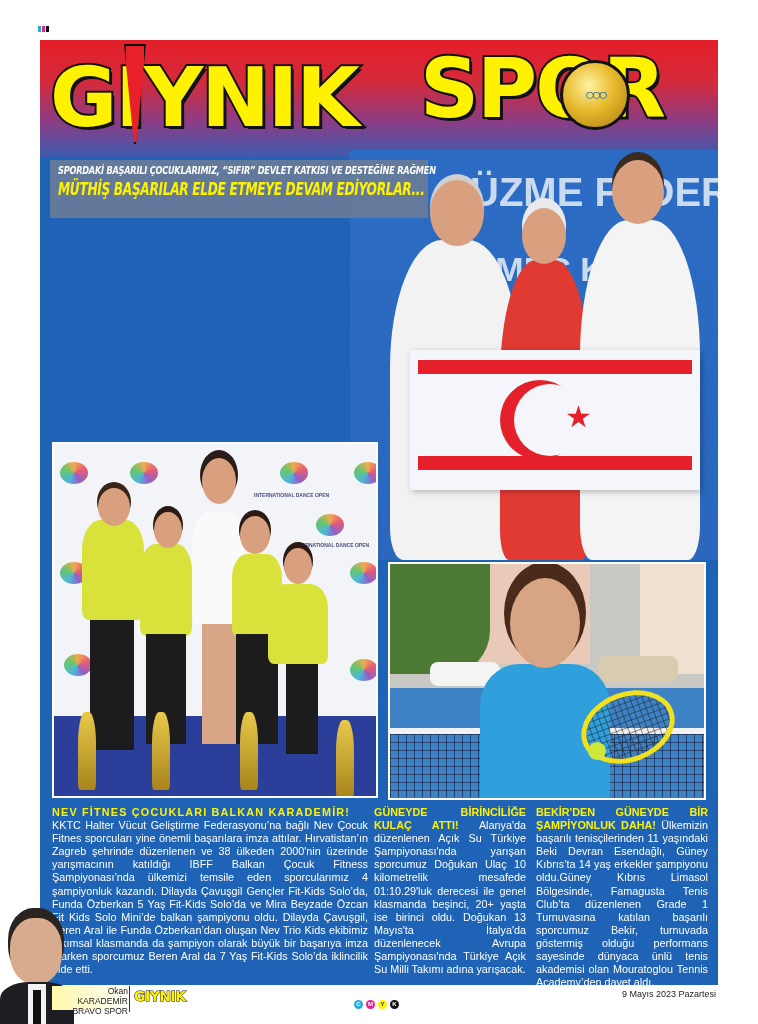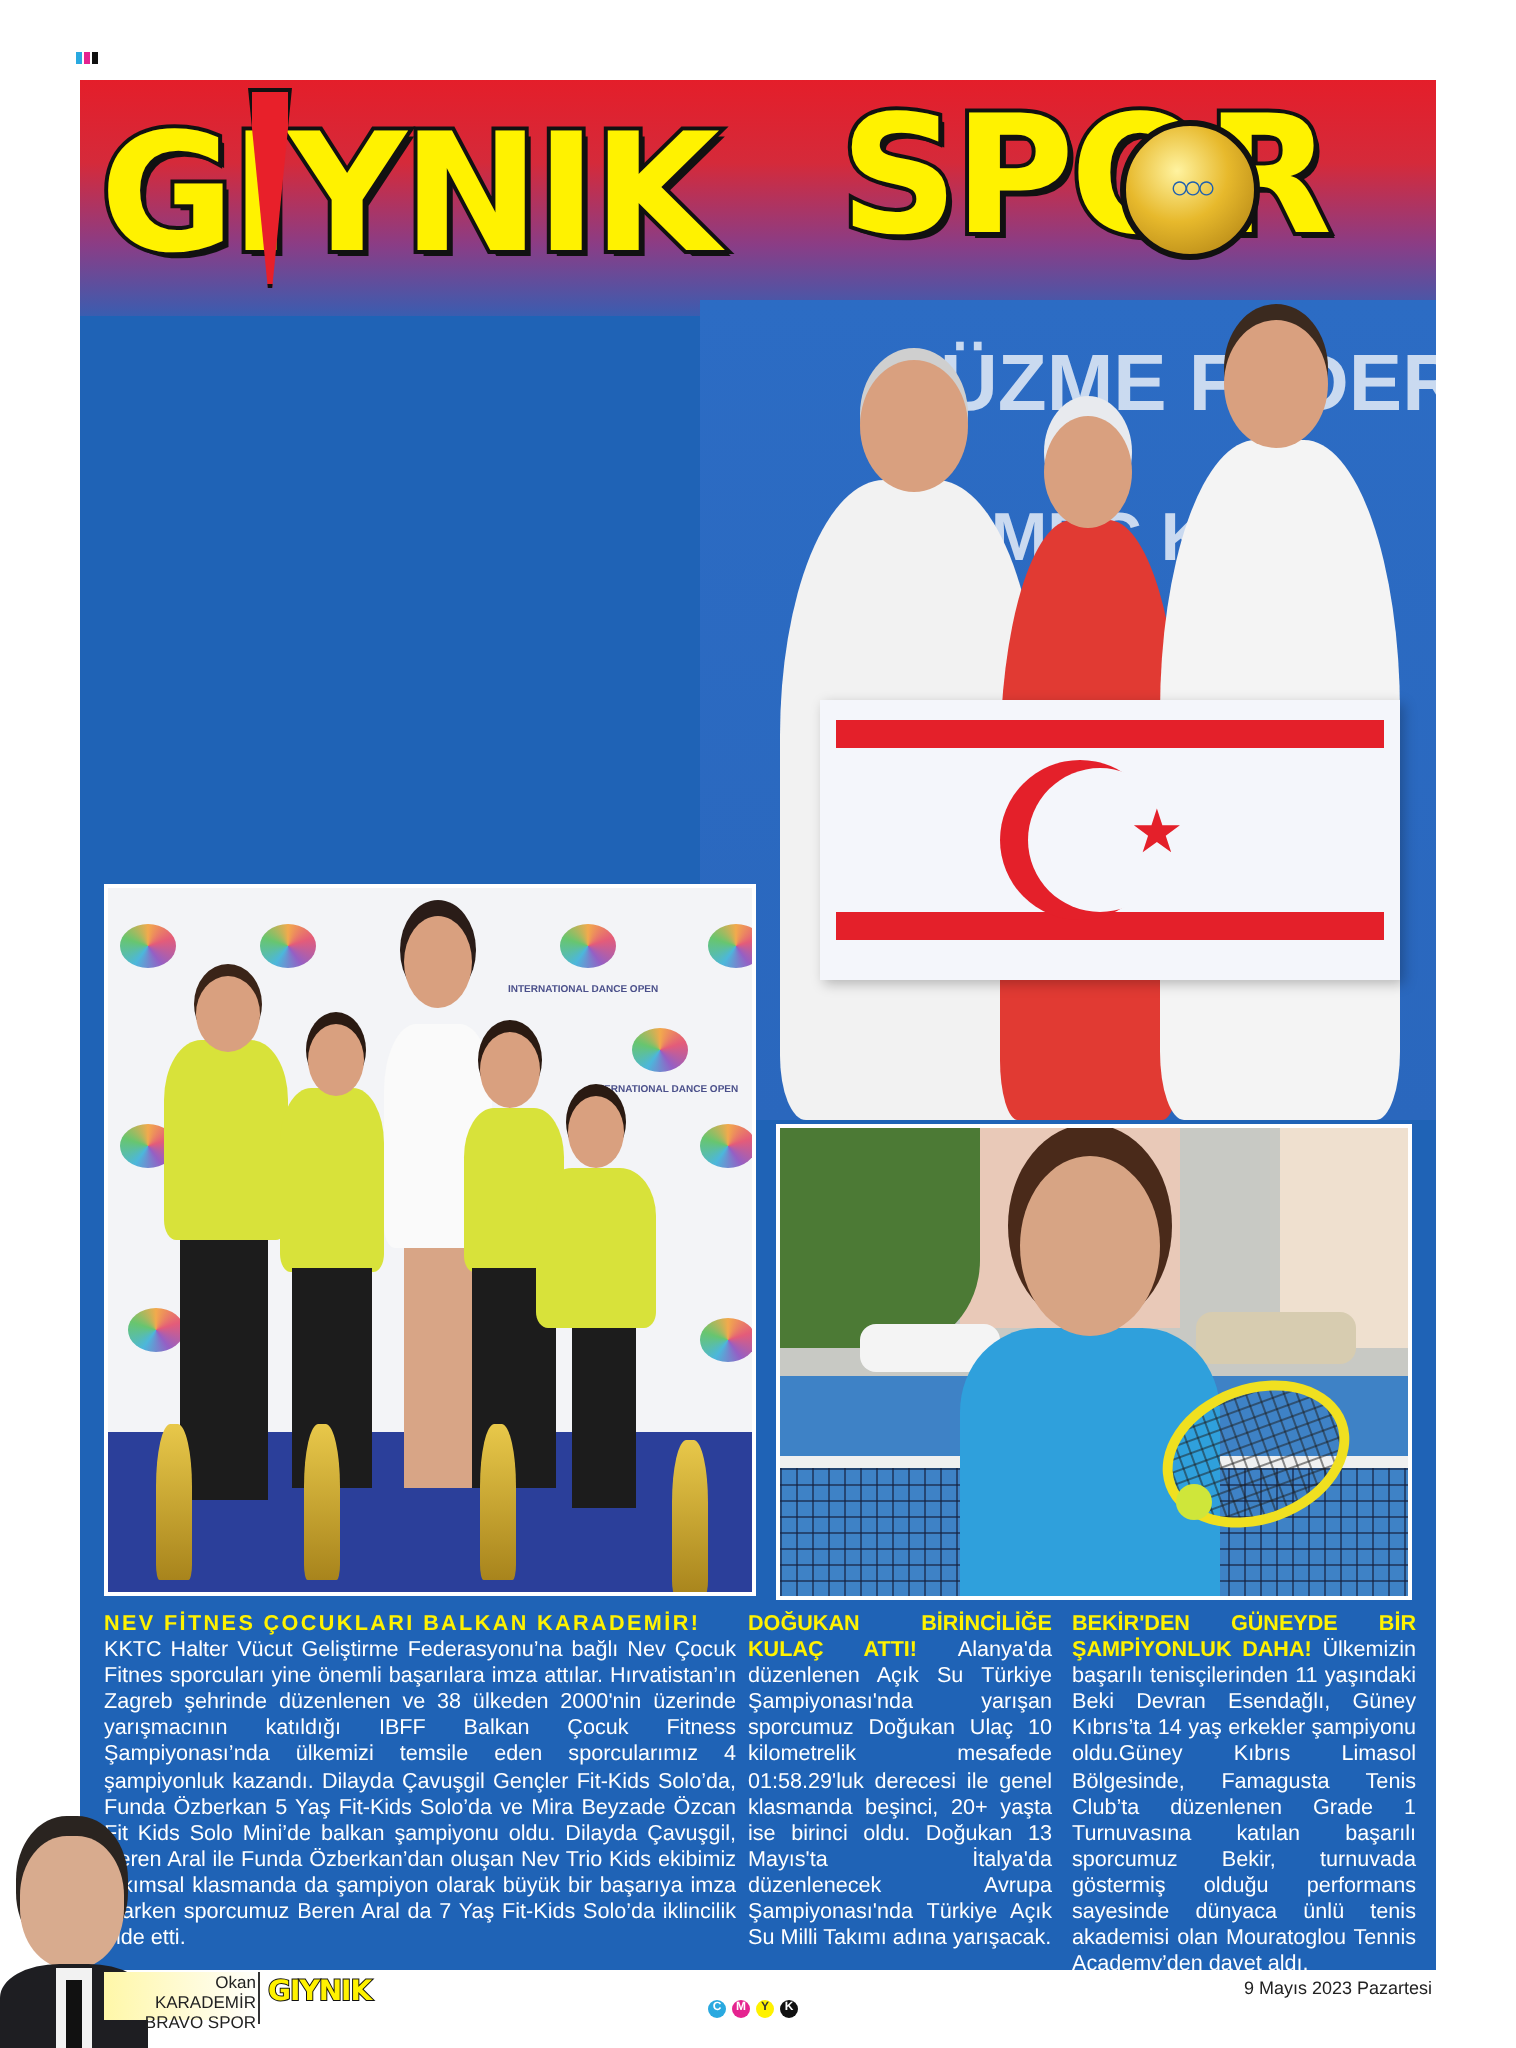--- a/index.html
+++ b/index.html
@@ -141,20 +141,24 @@
 
     <div class="flag">
       <div class="stripe" style="top:10px;"></div>
       <div class="stripe" style="bottom:20px;"></div>
       <div class="crescent"></div>
       <div class="crescent-cut"></div>
       <div class="star">★</div>
     </div>
   </div>
 
+  <div class="subbanner">
+    <div class="sub1">SPORDAKİ BAŞARILI ÇOCUKLARIMIZ, “SIFIR” DEVLET KATKISI VE DESTEĞİNE RAĞMEN</div>
+    <div class="sub2">MÜTHİŞ BAŞARILAR ELDE ETMEYE DEVAM EDİYORLAR...</div>
+  </div>
 
 
   <div class="photo-fit">
     <div class="logo-bg" style="left:6px; top:18px;"></div>
     <div class="logo-bg" style="left:76px; top:18px;"></div>
     <div class="logo-bg" style="left:226px; top:18px;"></div>
     <div class="logo-bg" style="left:300px; top:18px;"></div>
     <div class="logo-bg" style="left:262px; top:70px;"></div>
     <div class="logo-bg" style="left:6px; top:118px;"></div>
     <div class="logo-bg" style="left:296px; top:118px;"></div>
@@ -200,22 +204,22 @@
     <div class="racket"></div>
     <div style="position:absolute; left:198px; top:178px; width:18px; height:18px; border-radius:50%; background:#cfe63a;"></div>
   </div>
 
   <div class="articles">
     <div class="col col1">
       <span class="title">NEV FİTNES ÇOCUKLARI BALKAN KARADEMİR!</span>
       <span>KKTC Halter Vücut Geliştirme Federasyonu’na bağlı Nev Çocuk Fitnes sporcuları yine önemli başarılara imza attılar. Hırvatistan’ın Zagreb şehrinde düzenlenen ve 38 ülkeden 2000'nin üzerinde yarışmacının katıldığı IBFF Balkan Çocuk Fitness Şampiyonası’nda ülkemizi temsile eden sporcularımız 4 şampiyonluk kazandı. Dilayda Çavuşgil Gençler Fit-Kids Solo’da, Funda Özberkan 5 Yaş Fit-Kids Solo’da ve Mira Beyzade Özcan Fit Kids Solo Mini’de balkan şampiyonu oldu. Dilayda Çavuşgil, Beren Aral ile Funda Özberkan’dan oluşan Nev Trio Kids ekibimiz takımsal klasmanda da şampiyon olarak büyük bir başarıya imza atarken sporcumuz Beren Aral da 7 Yaş Fit-Kids Solo’da iklincilik elde etti.</span>
     </div>
     <div class="col col2">
-      <span class="h">DOĞUKAN BİRİNCİLİĞE KULAÇ ATTI! </span>
-      <span>Alanya'da düzenlenen Açık Su Türkiye Şampiyonası'nda yarışan sporcumuz Doğukan Ulaç 10 kilometrelik mesafede 01:58.29'luk derecesi ile genel klasmanda beşinci, 20+ yaşta ise birinci oldu. Doğukan 13 Mayıs'ta İtalya'da düzenlenecek Avrupa Şampiyonası'nda Türkiye Açık Su Milli Takımı adına yarışacak.</span>
+      <span class="h">GÜNEYDE BİRİNCİLİĞE KULAÇ ATTI! </span>
+      <span>Alanya'da düzenlenen Açık Su Türkiye Şampiyonası'nda yarışan sporcumuz Doğukan Ulaç 10 kilometrelik mesafede 01:10.29'luk derecesi ile genel klasmanda beşinci, 20+ yaşta ise birinci oldu. Doğukan 13 Mayıs'ta İtalya'da düzenlenecek Avrupa Şampiyonası'nda Türkiye Açık Su Milli Takımı adına yarışacak.</span>
     </div>
     <div class="col col3">
       <span class="h">BEKİR'DEN GÜNEYDE BİR ŞAMPİYONLUK DAHA! </span>
       <span>Ülkemizin başarılı tenisçilerinden 11 yaşındaki Beki Devran Esendağlı, Güney Kıbrıs’ta 14 yaş erkekler şampiyonu oldu.Güney Kıbrıs Limasol Bölgesinde, Famagusta Tenis Club’ta düzenlenen Grade 1 Turnuvasına katılan başarılı sporcumuz Bekir, turnuvada göstermiş olduğu performans sayesinde dünyaca ünlü tenis akademisi olan Mouratoglou Tennis Academy’den davet aldı.</span>
     </div>
   </div>
 </div>
 
 <div class="author-photo">
   <div class="author-face"></div>

